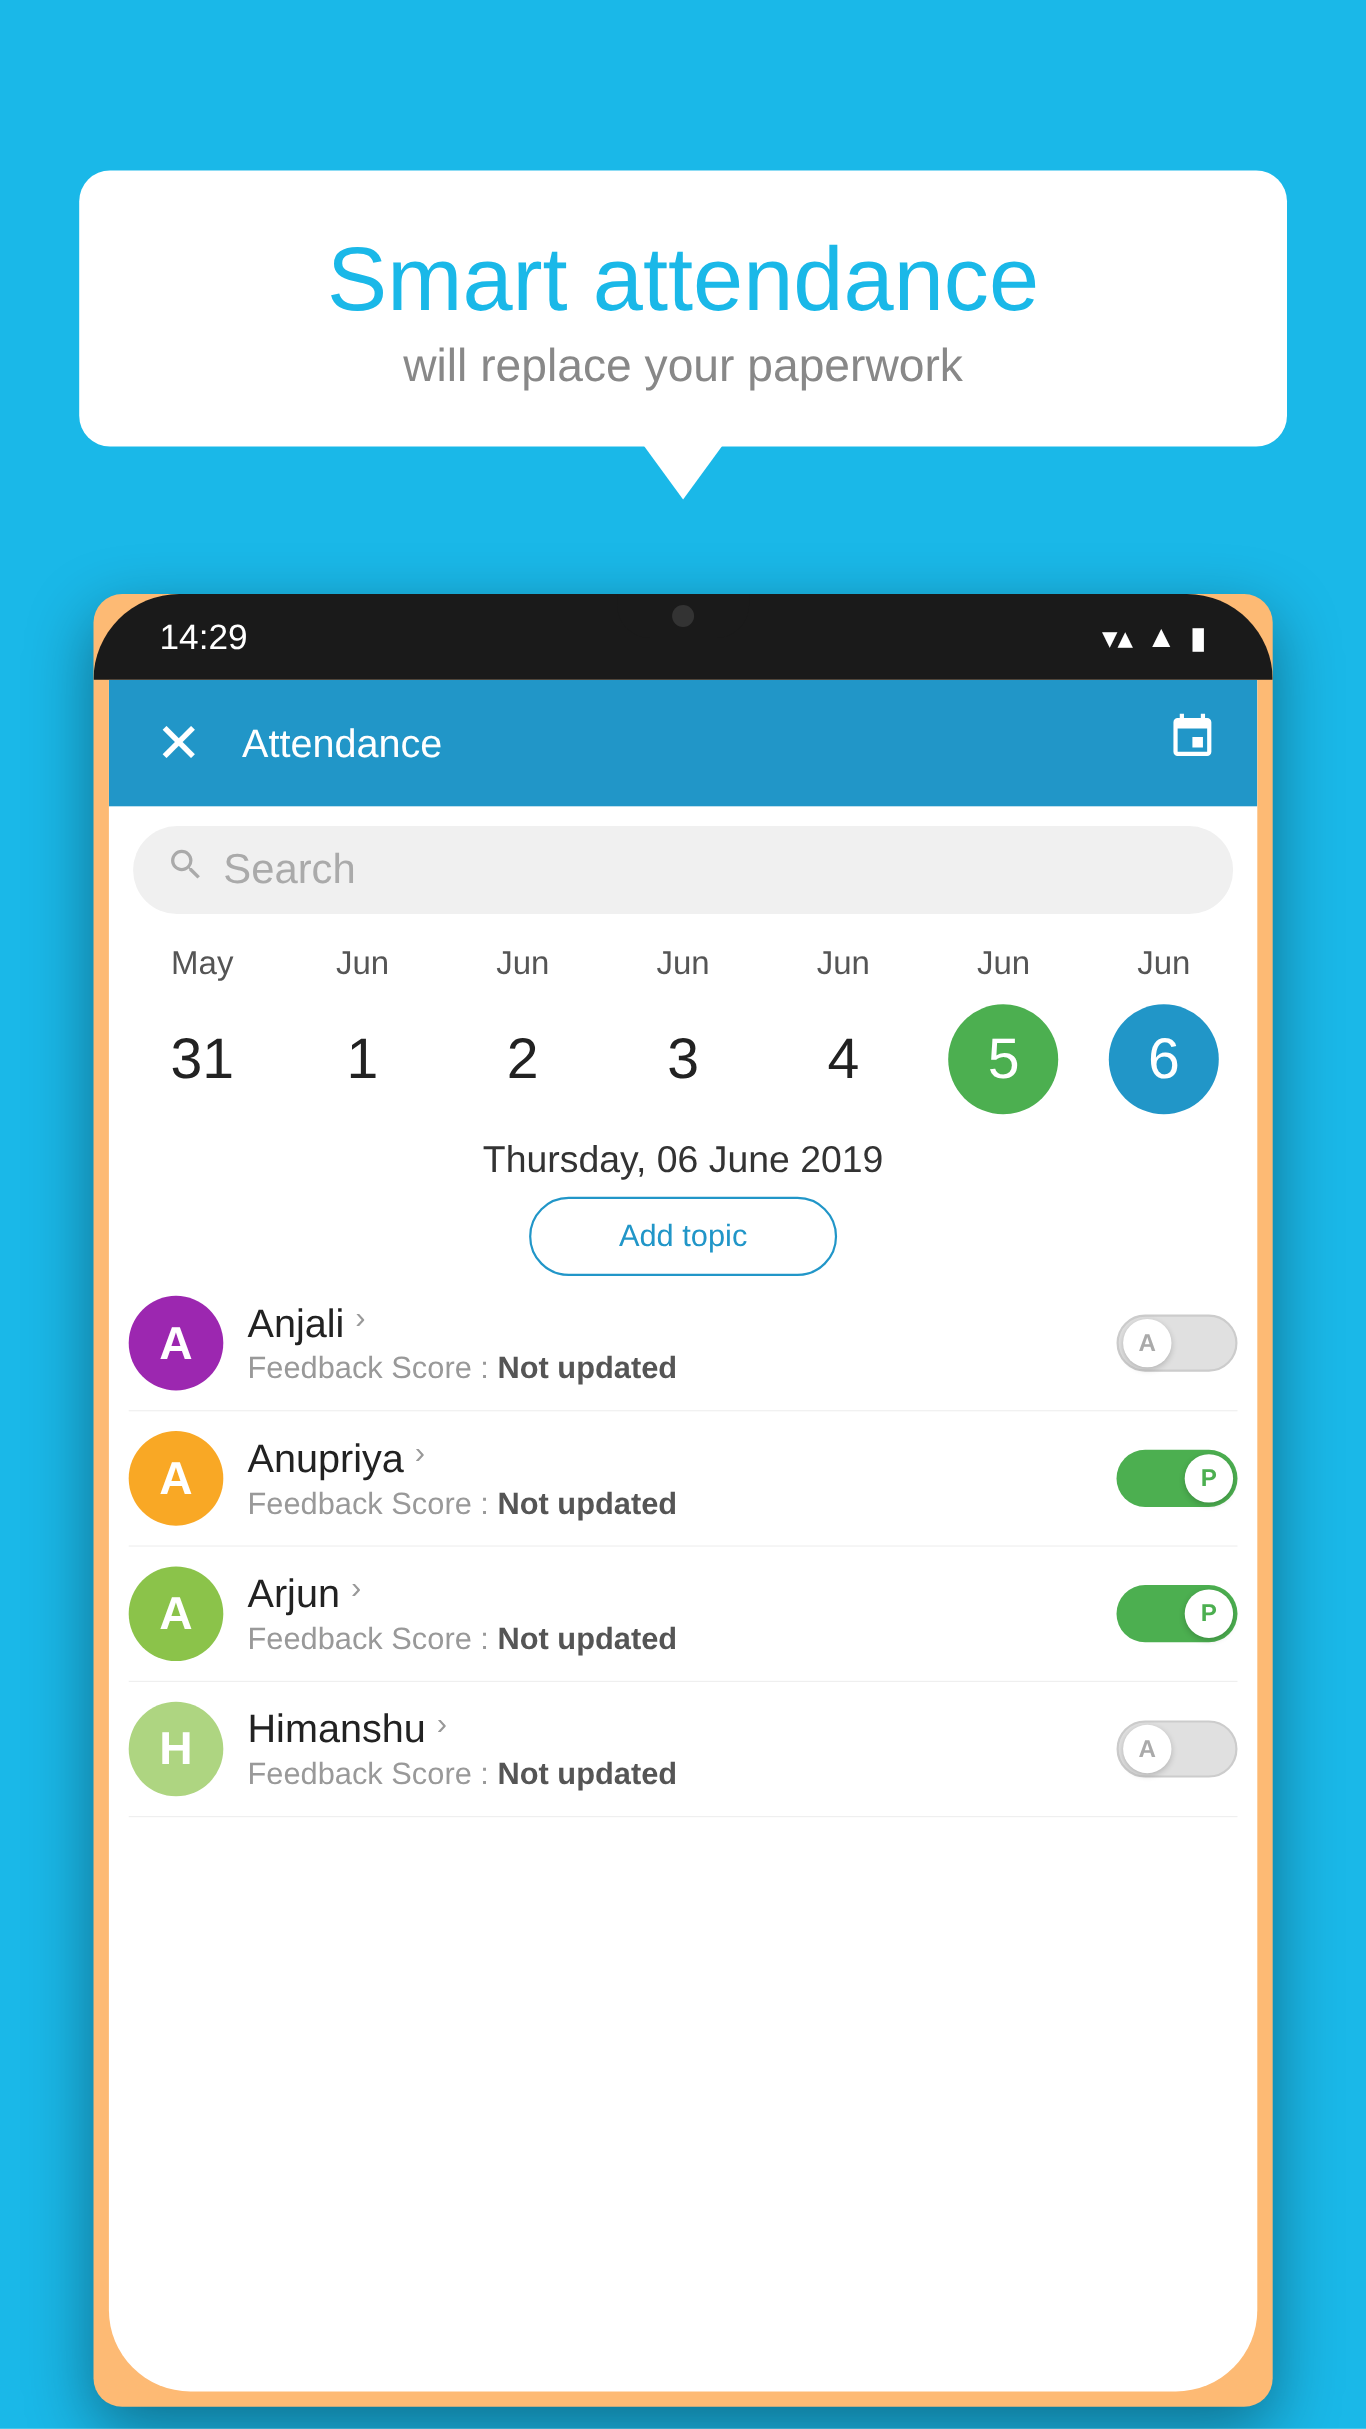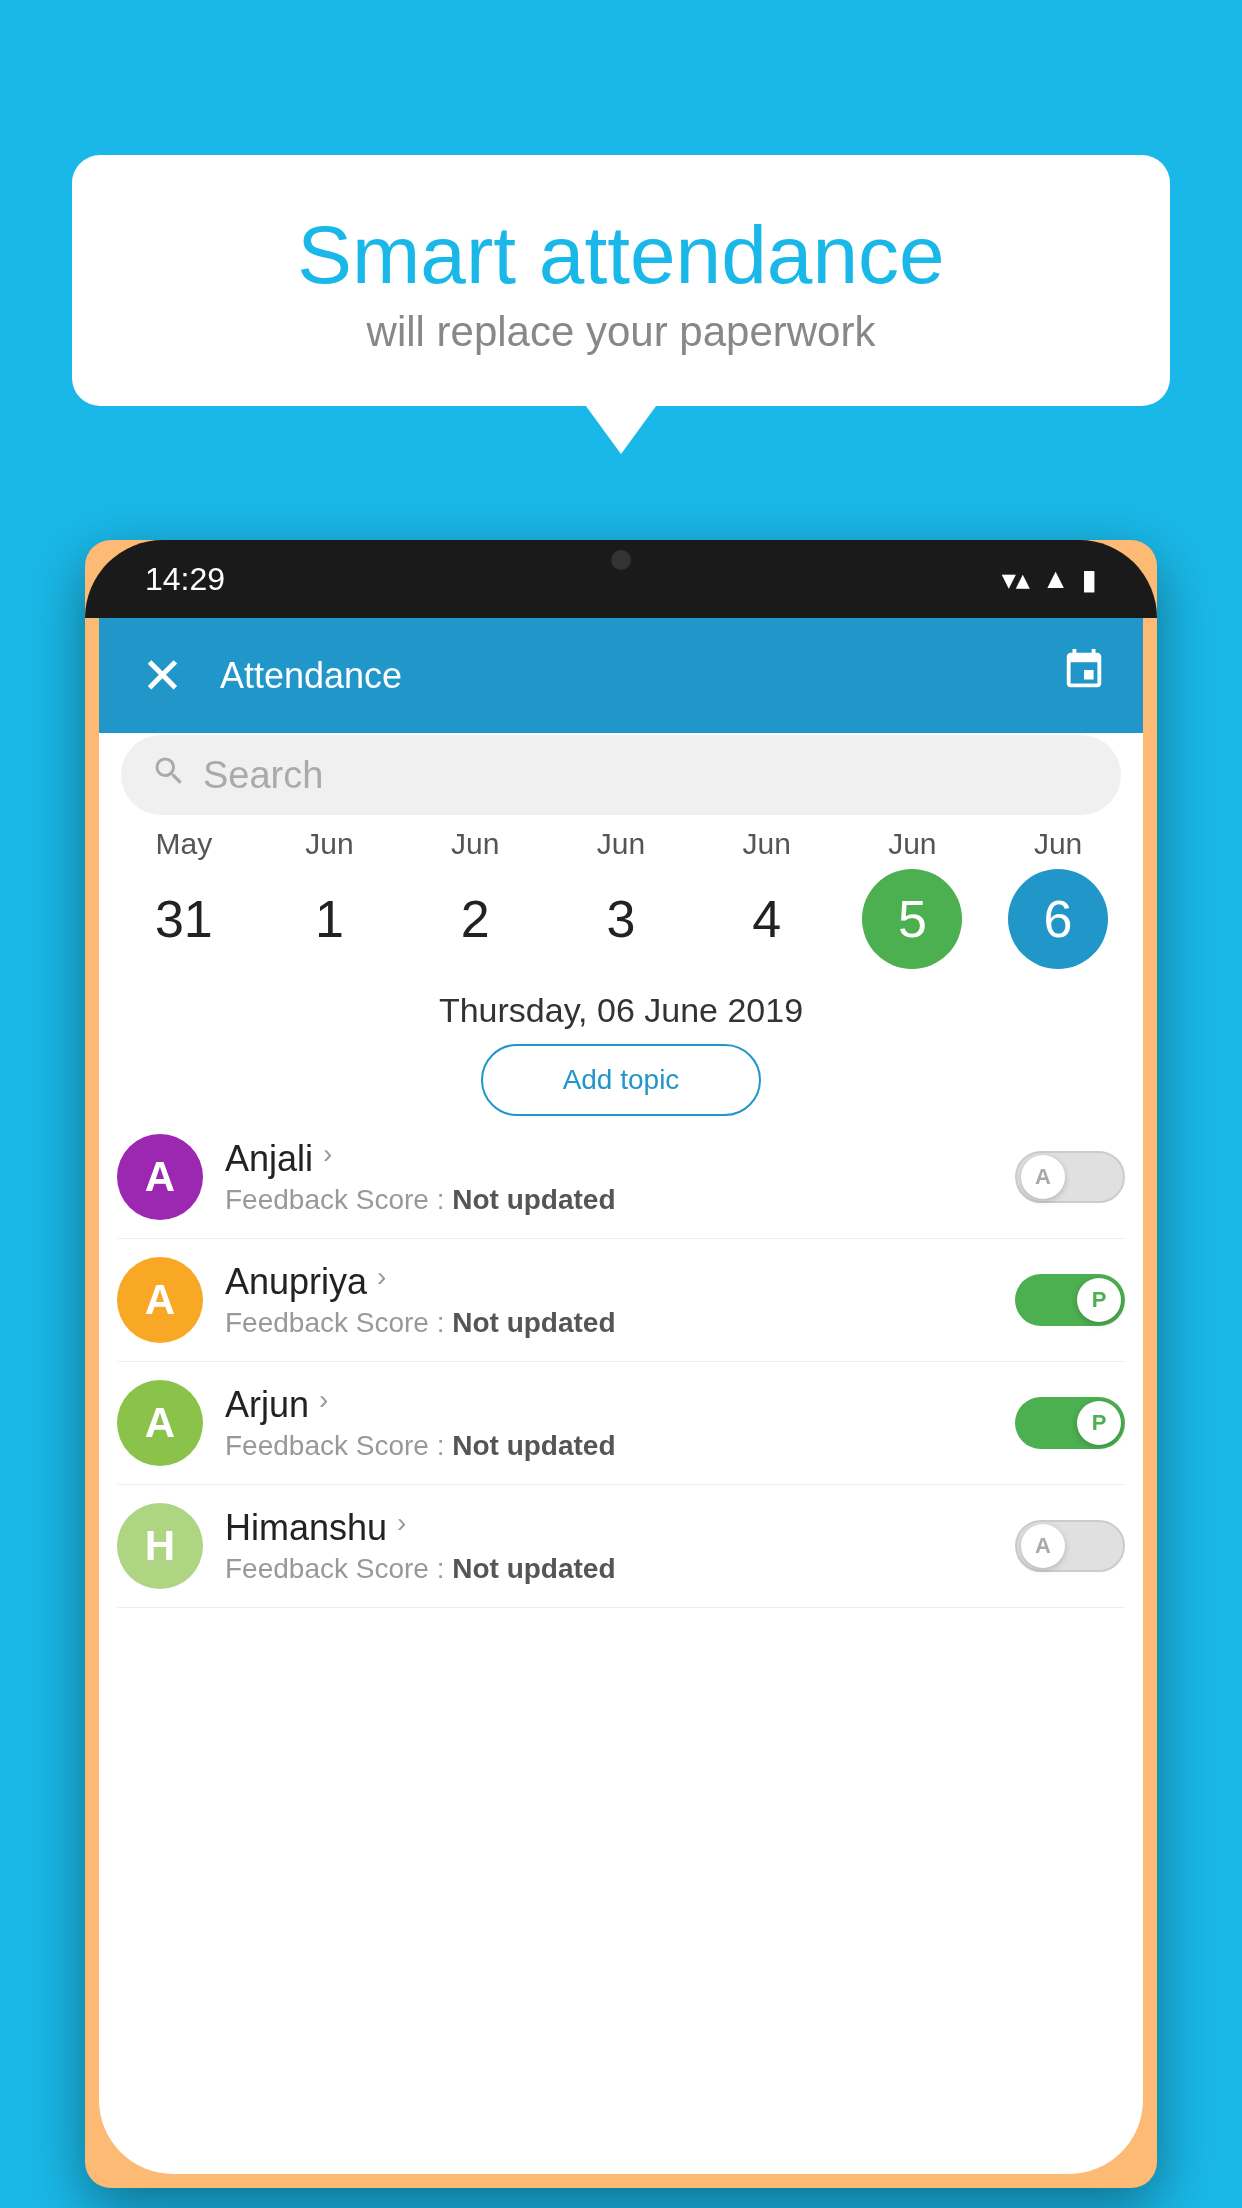--- a/index.html
+++ b/index.html
@@ -151,21 +151,21 @@
     }
 
     .app-bar-icon {
       color: white;
       font-size: 46px;
     }
 
     
     .search-bar {
       background: #f0f0f0;
-      margin: 2px 22px;
+      margin: 18px 22px;
       border-radius: 40px;
       height: 80px;
       display: flex;
       align-items: center;
       padding: 0 30px;
       gap: 16px;
     }
 
     .search-icon-svg {
       color: #999;
@@ -182,21 +182,21 @@
       padding: 10px 12px 0;
       display: flex;
       justify-content: space-around;
       align-items: flex-end;
     }
 
     .cal-day {
       display: flex;
       flex-direction: column;
       align-items: center;
-      gap: 8px;
+      gap: 20px;
       width: 120px;
     }
 
     .cal-month {
       font-size: 30px;
       color: #555;
     }
 
     .cal-num {
       font-size: 52px;

